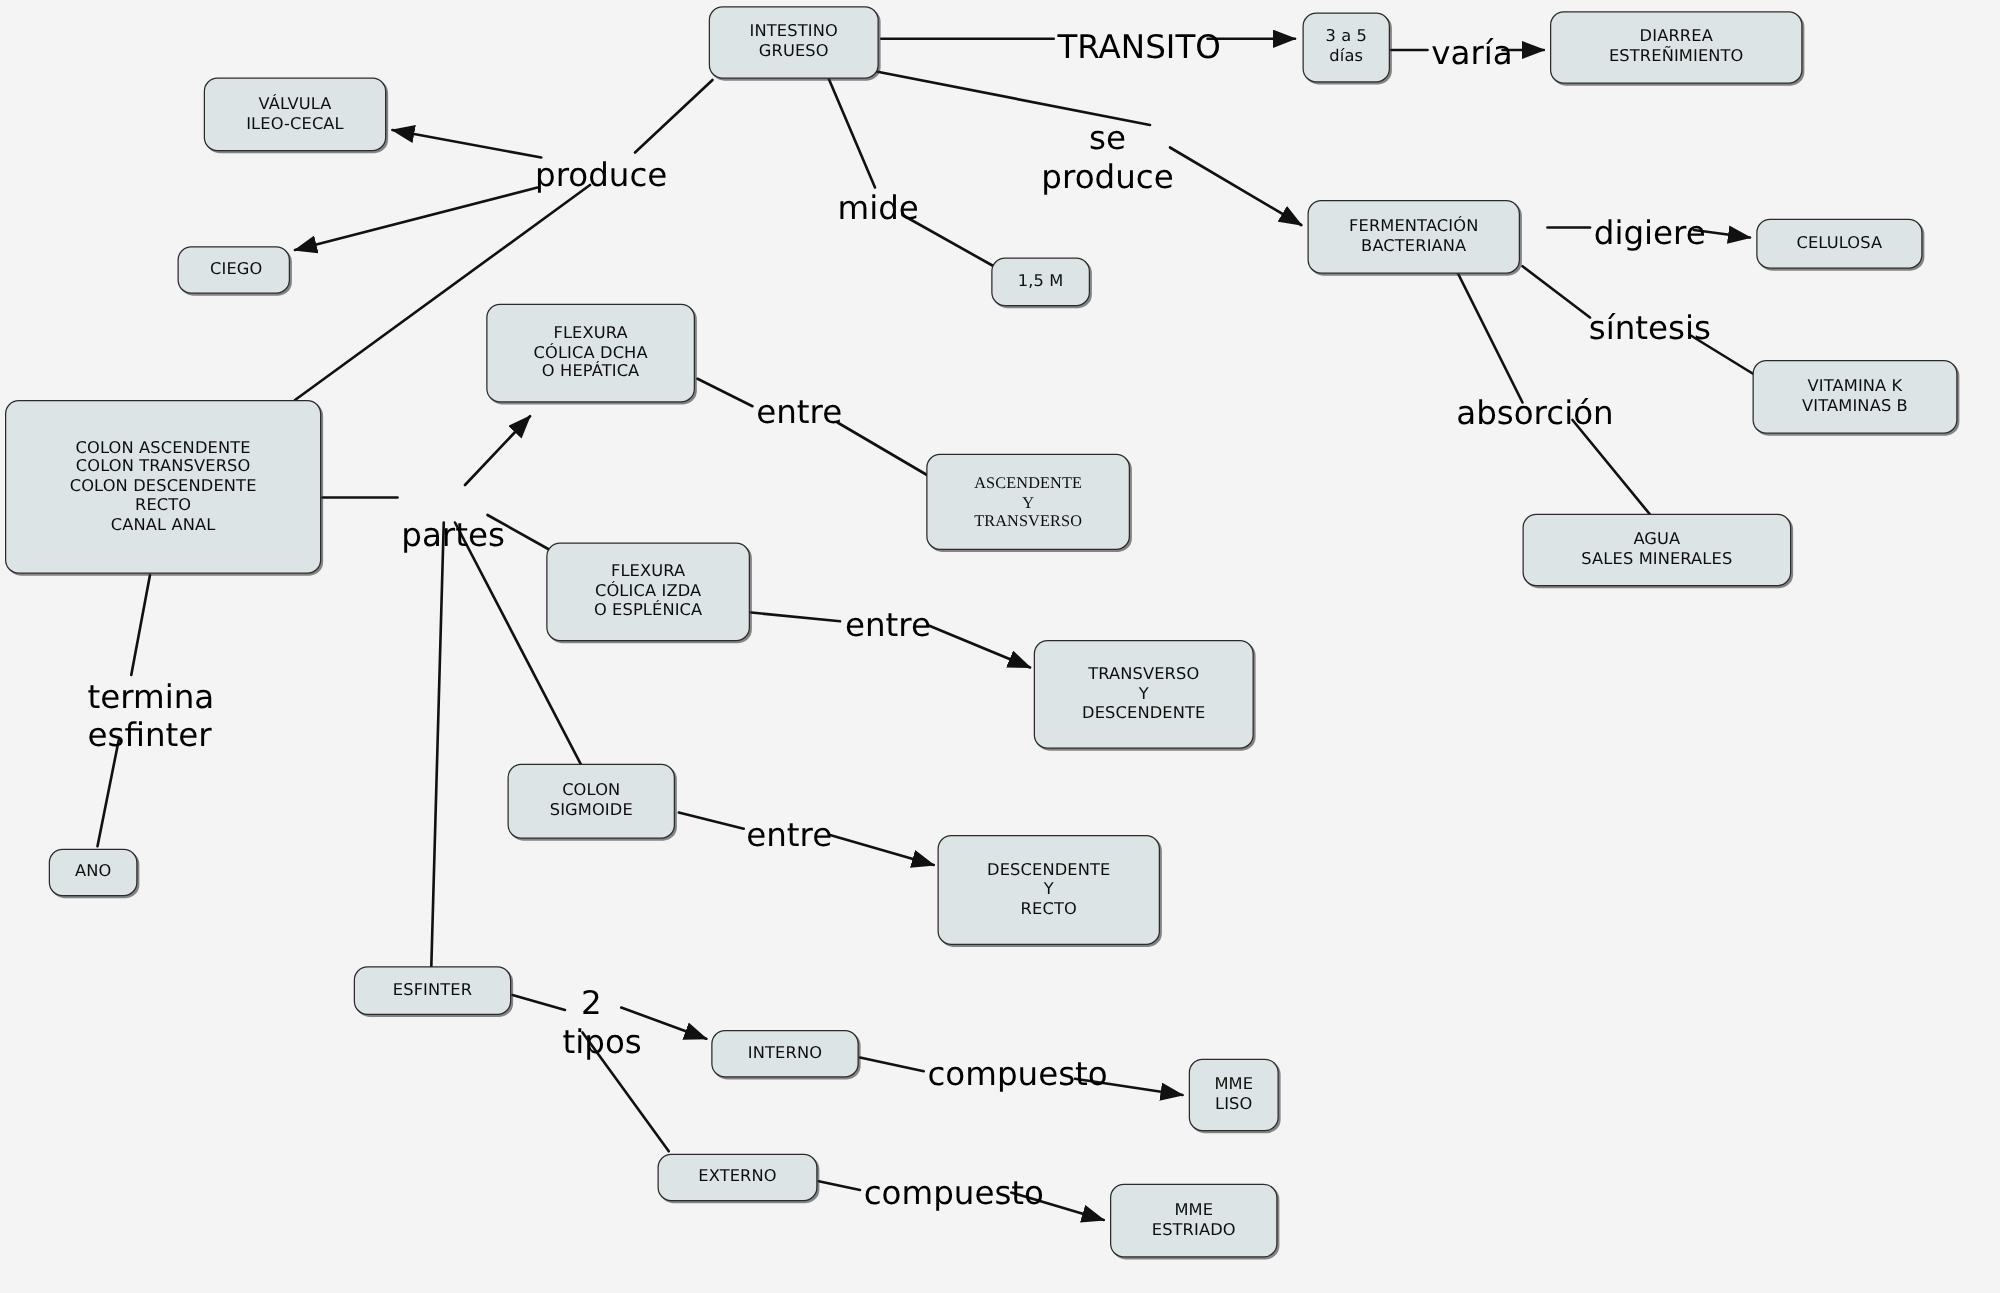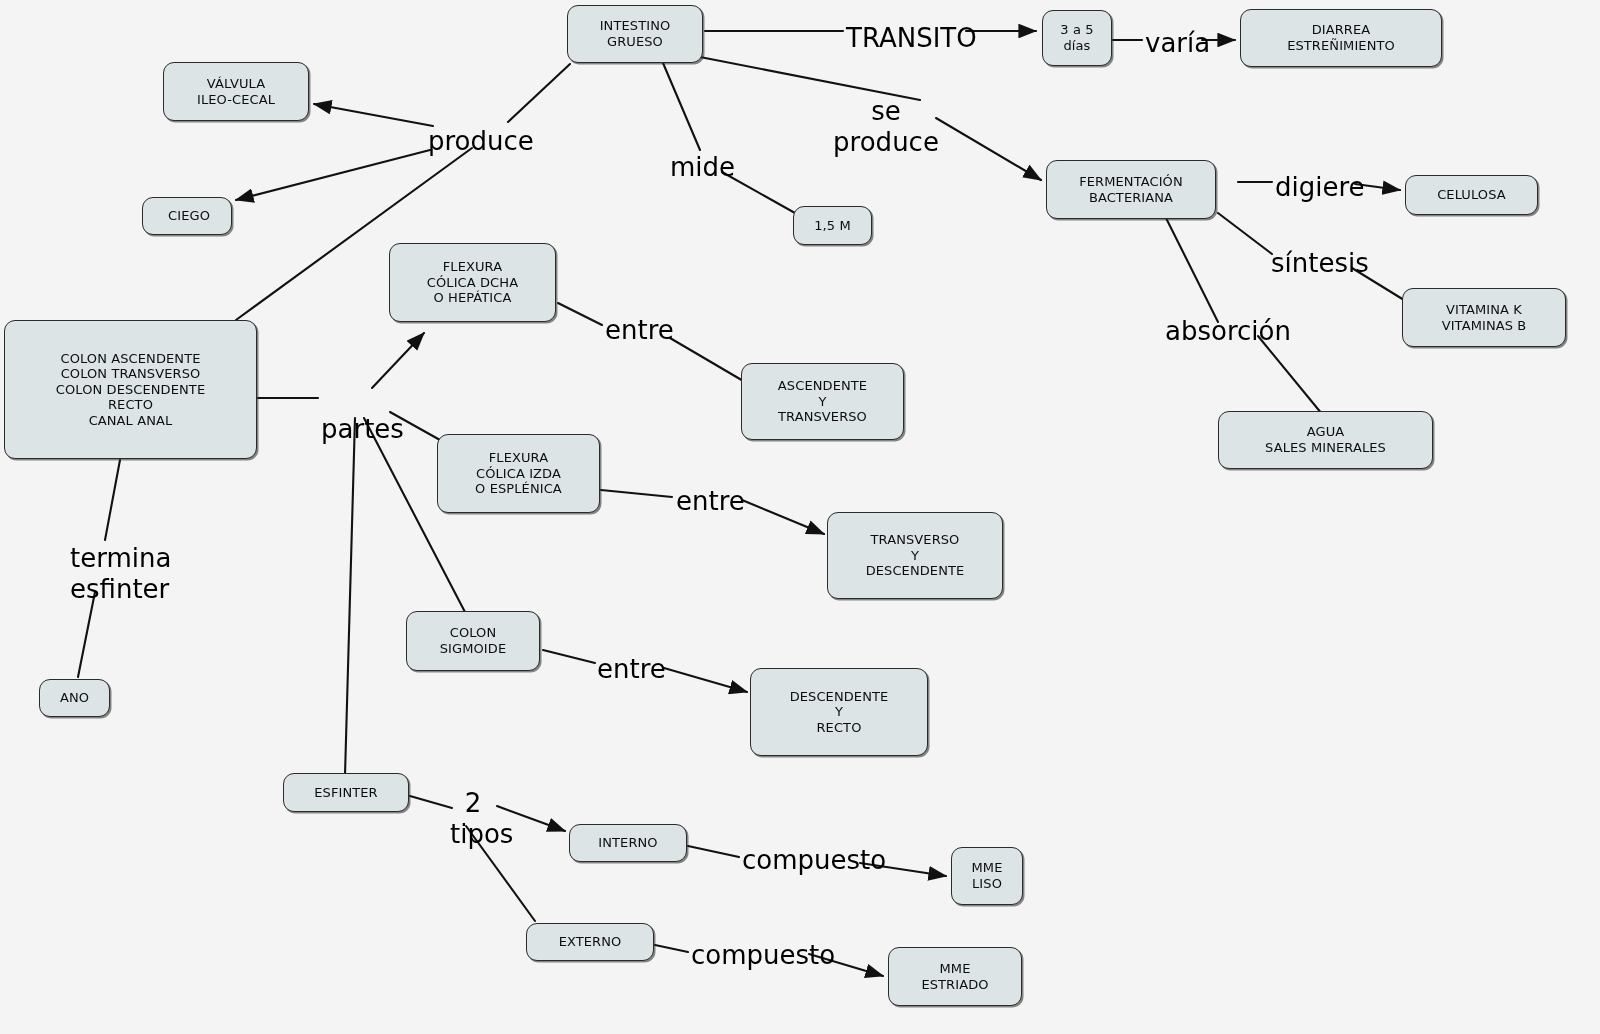--- a/index.html
+++ b/index.html
@@ -118,21 +118,21 @@
       <div class="node" style="left: 389px; top: 243px; width: 167px; height: 79px;">FLEXURA
 CÓLICA DCHA
 O HEPÁTICA</div>
       <div class="node" style="left: 1402px; top: 288px; width: 164px; height: 59px;">VITAMINA K
 VITAMINAS B</div>
       <div class="node" style="left: 4px; top: 320px; width: 253px; height: 139px;">COLON ASCENDENTE
 COLON TRANSVERSO
 COLON DESCENDENTE
 RECTO
 CANAL ANAL</div>
-      <div class="node" style="left: 741px; top: 363px; width: 163px; height: 77px;">ASCENDENTE
+      <div class="node" style="left: 741px; top: 363px; width: 163px; height: 77px; font-family: Liberation Serif, serif;">ASCENDENTE
 Y
 TRANSVERSO</div>
       <div class="node" style="left: 1218px; top: 411px; width: 215px; height: 58px;">AGUA
 SALES MINERALES</div>
       <div class="node" style="left: 437px; top: 434px; width: 163px; height: 79px;">FLEXURA
 CÓLICA IZDA
 O ESPLÉNICA</div>
       <div class="node" style="left: 827px; top: 512px; width: 176px; height: 87px;">TRANSVERSO
 Y
 DESCENDENTE</div>

